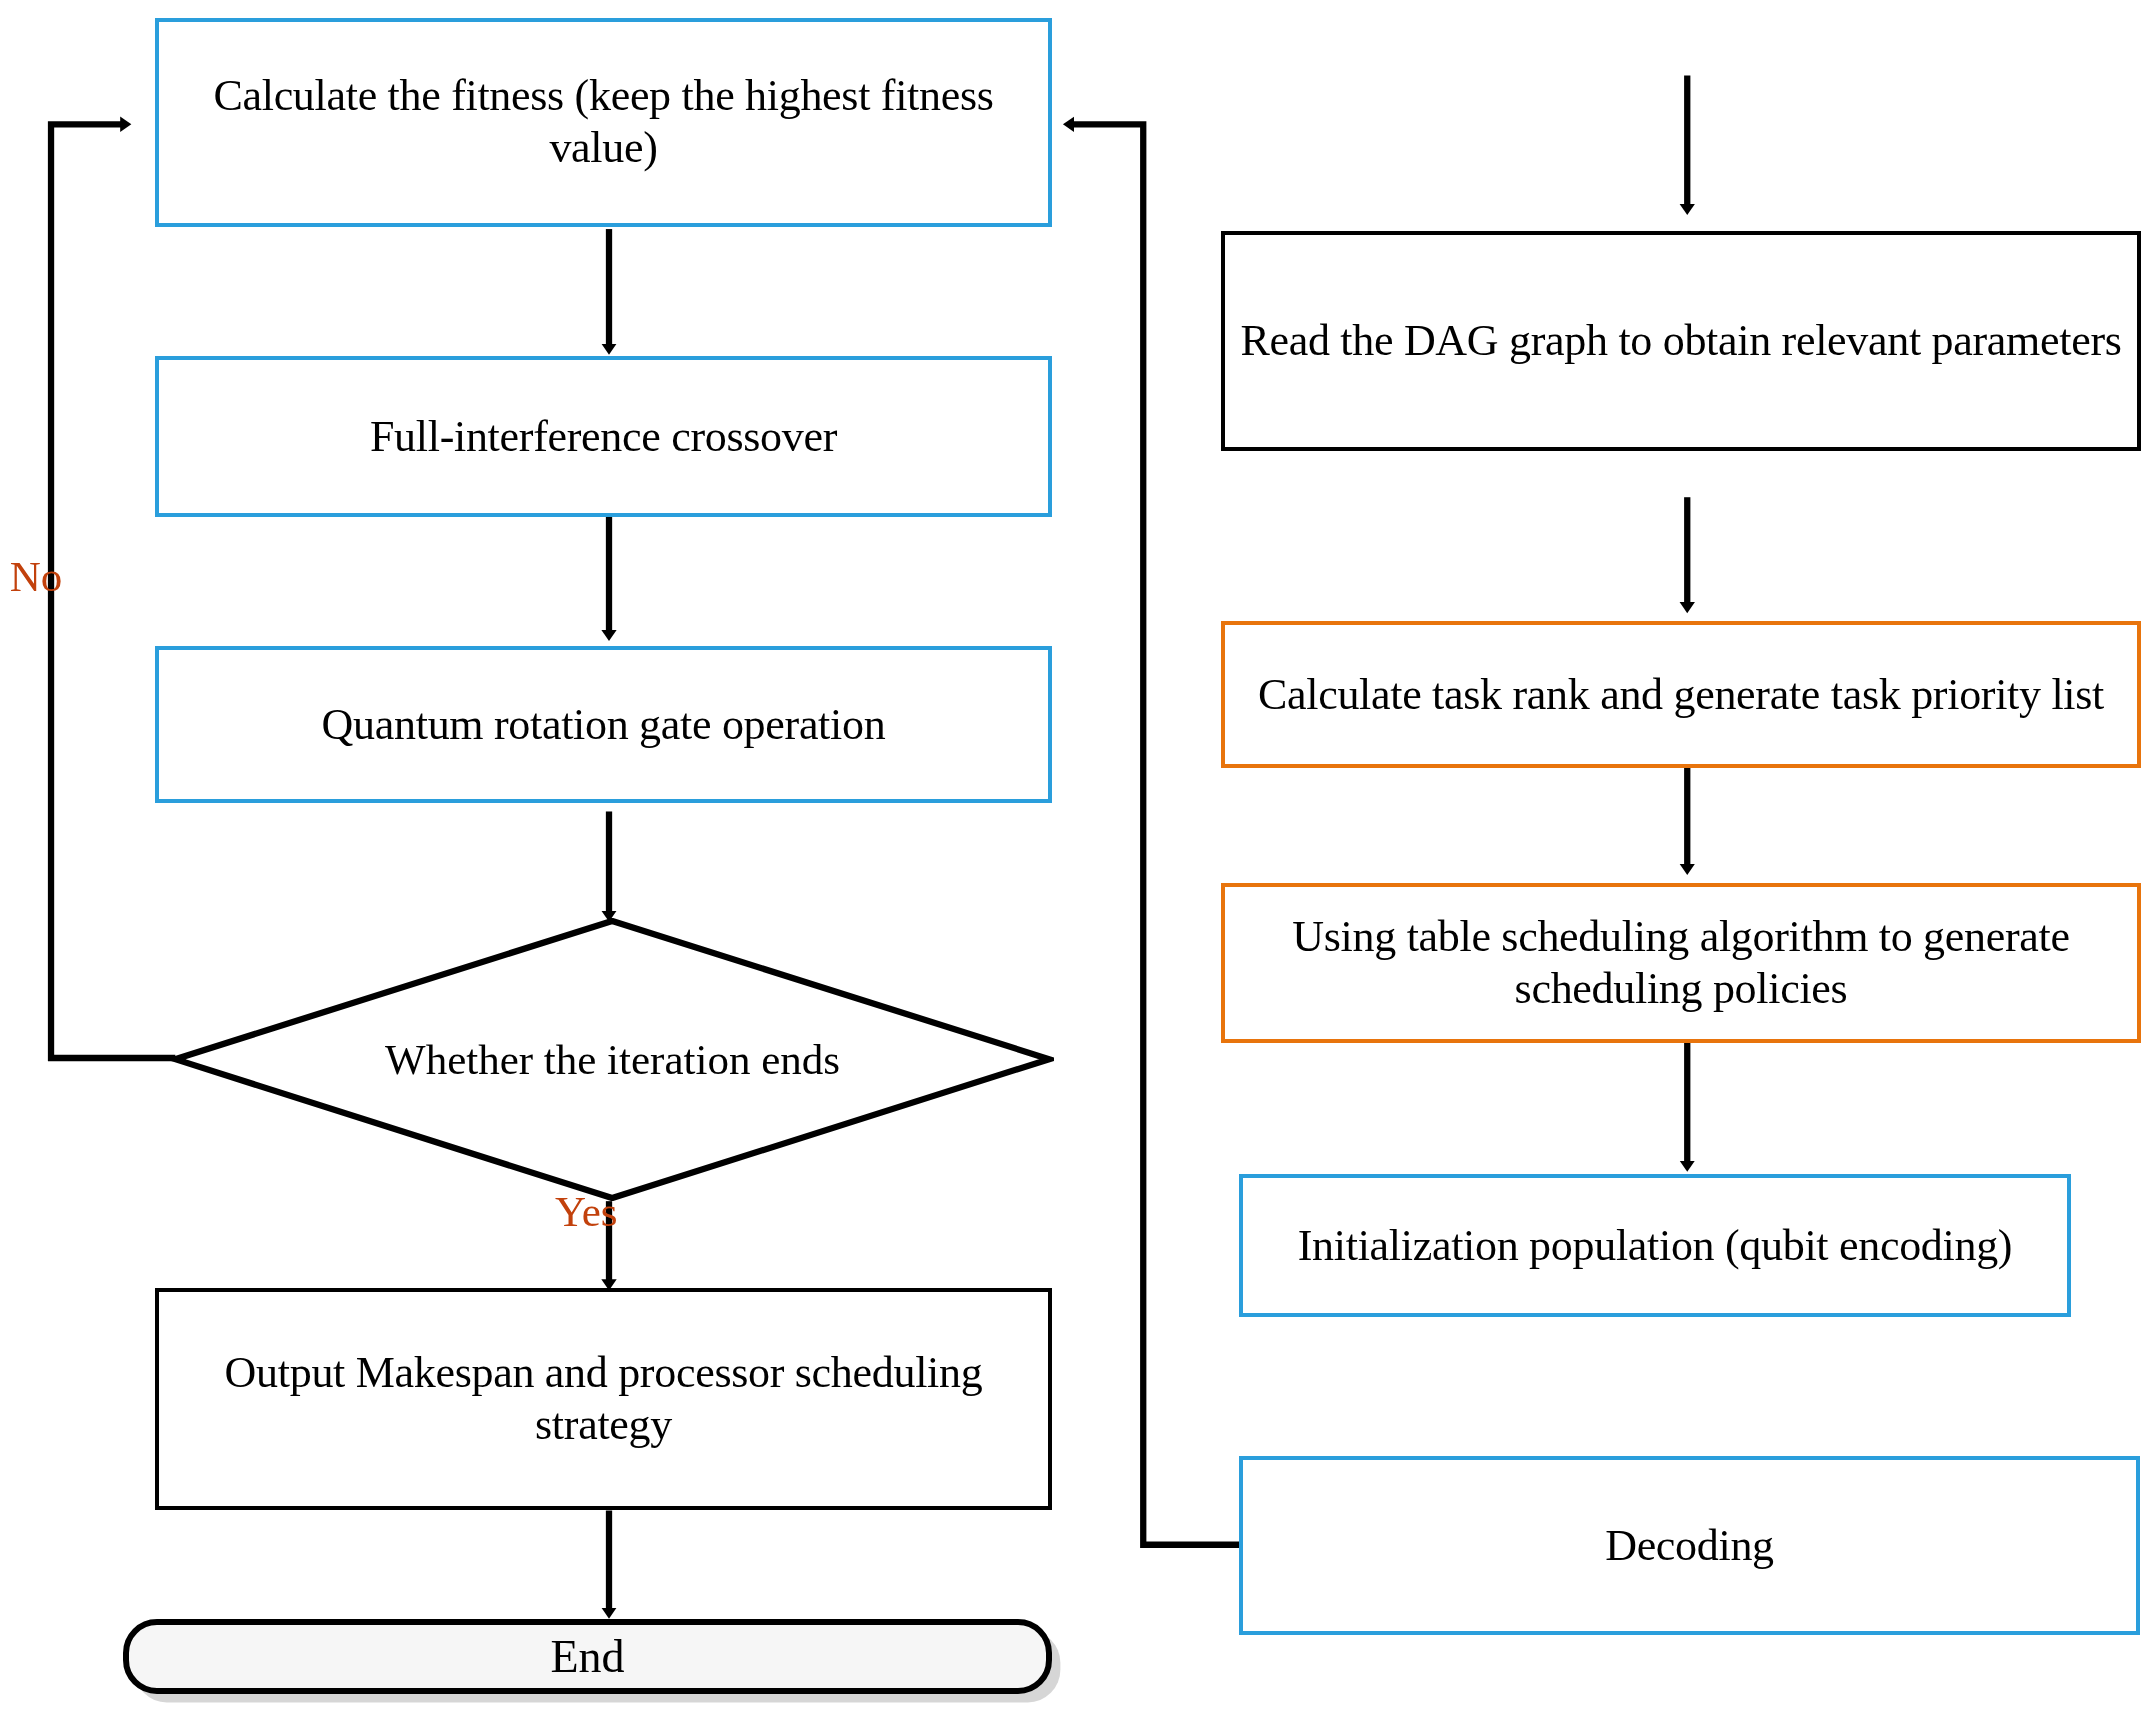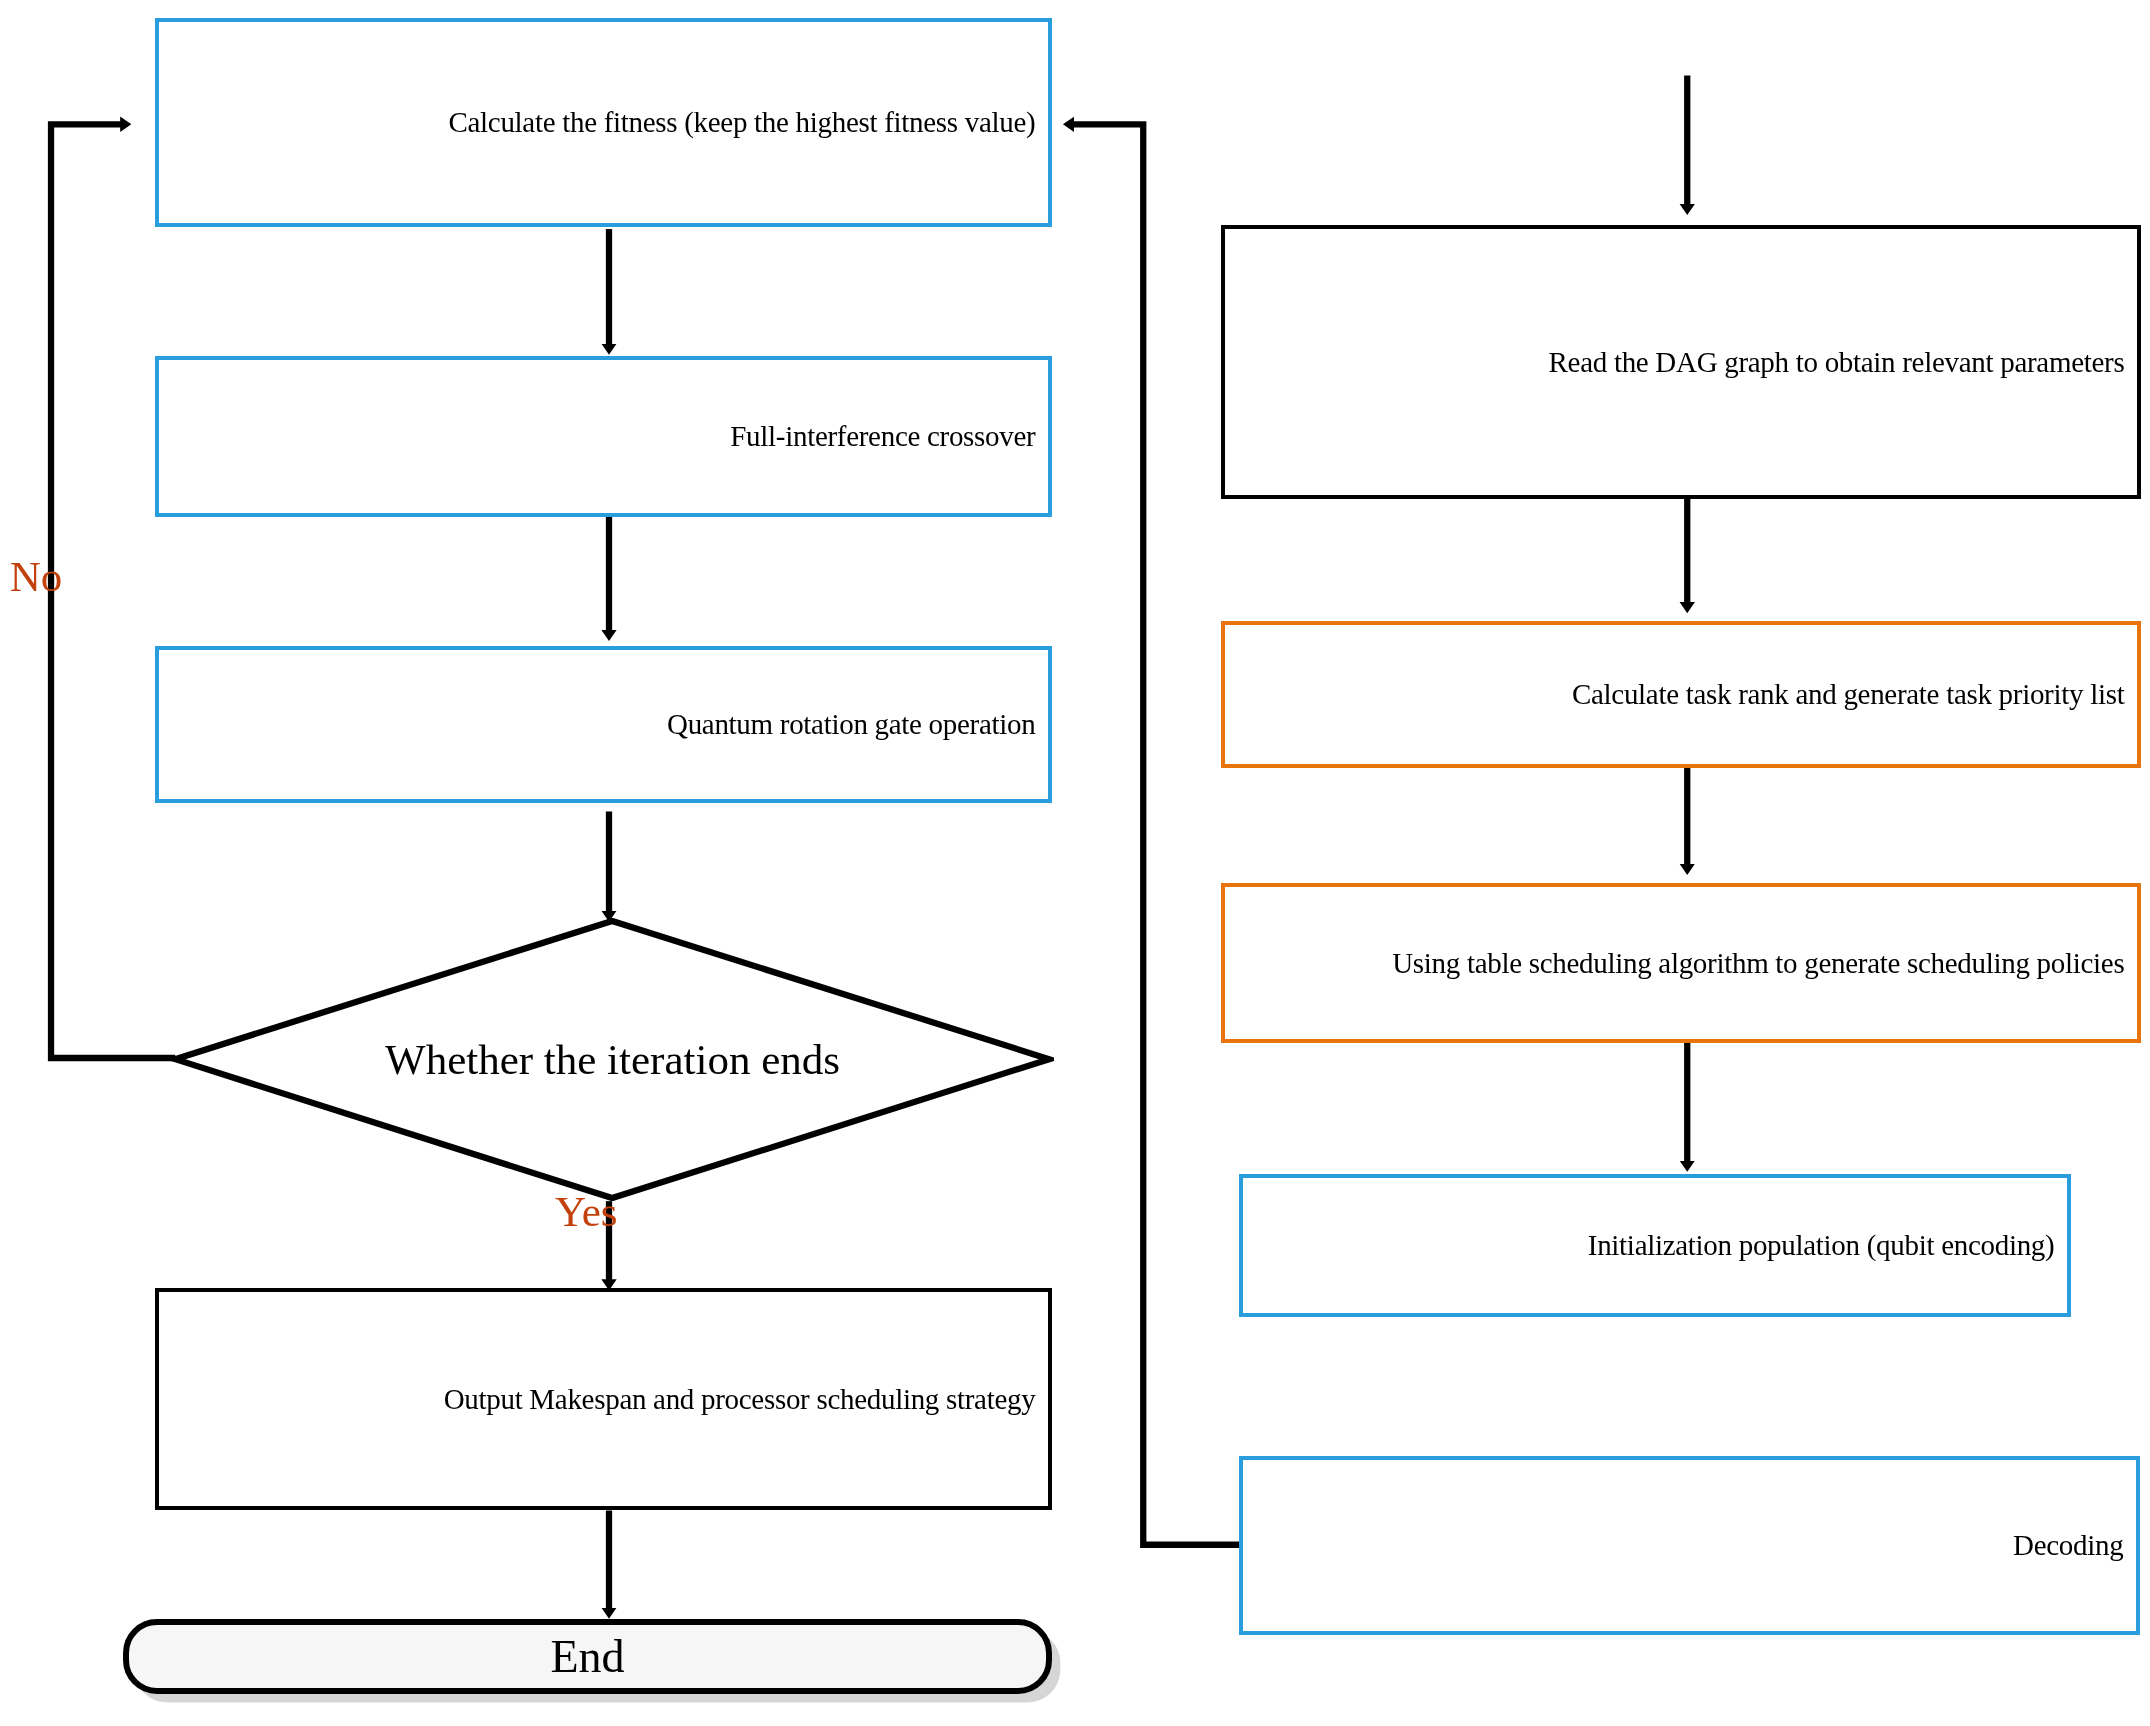--- a/index.html
+++ b/index.html
@@ -32,23 +32,22 @@
     justify-content: center;
     text-align: center;
     color: #000000;
     background: #ffffff;
     line-height: 1.18;
     padding: 2.8px 12.6px;
   }
   .node .txt {
     display: block;
     width: 100%;
-    font-size: 29px;
+    font-size: 44px;
     letter-spacing: -0.3px;
-    text-align: right;
   }
   .blue  { border: 4.9px solid #2A9EDC; }
   .orange{ border: 4.9px solid #E8740C; }
   .black { border: 4.9px solid #000000; }
 
   .terminator {
     position: absolute;
     box-sizing: border-box;
     display: flex;
     align-items: center;
@@ -118,21 +117,21 @@
 
       <path d="M 251 1515 L 73 1515 L 73 178 L 180 178" marker-end="url(#arrowdown)"></path>
 
       <path d="M 872 1720 L 872 1840" marker-end="url(#arrowdown)"></path>
 
       <path d="M 872 2163 L 872 2310" marker-end="url(#arrowdown)"></path>
     </g>
   </svg>
 
 
-  <div class="node black" style="left:1221px; top:225px; width:920px; height:274px;">
+  <div class="node black" style="left:1221px; top:231px; width:920px; height:220px;">
     <span class="txt">Read the DAG graph to obtain relevant parameters</span>
   </div>
 
   <div class="node orange" style="left:1221px; top:621px; width:920px; height:147px;">
     <span class="txt">Calculate task rank and generate task priority list</span>
   </div>
 
   <div class="node orange" style="left:1221px; top:883px; width:920px; height:160px;">
     <span class="txt">Using table scheduling algorithm to generate scheduling policies</span>
   </div>

